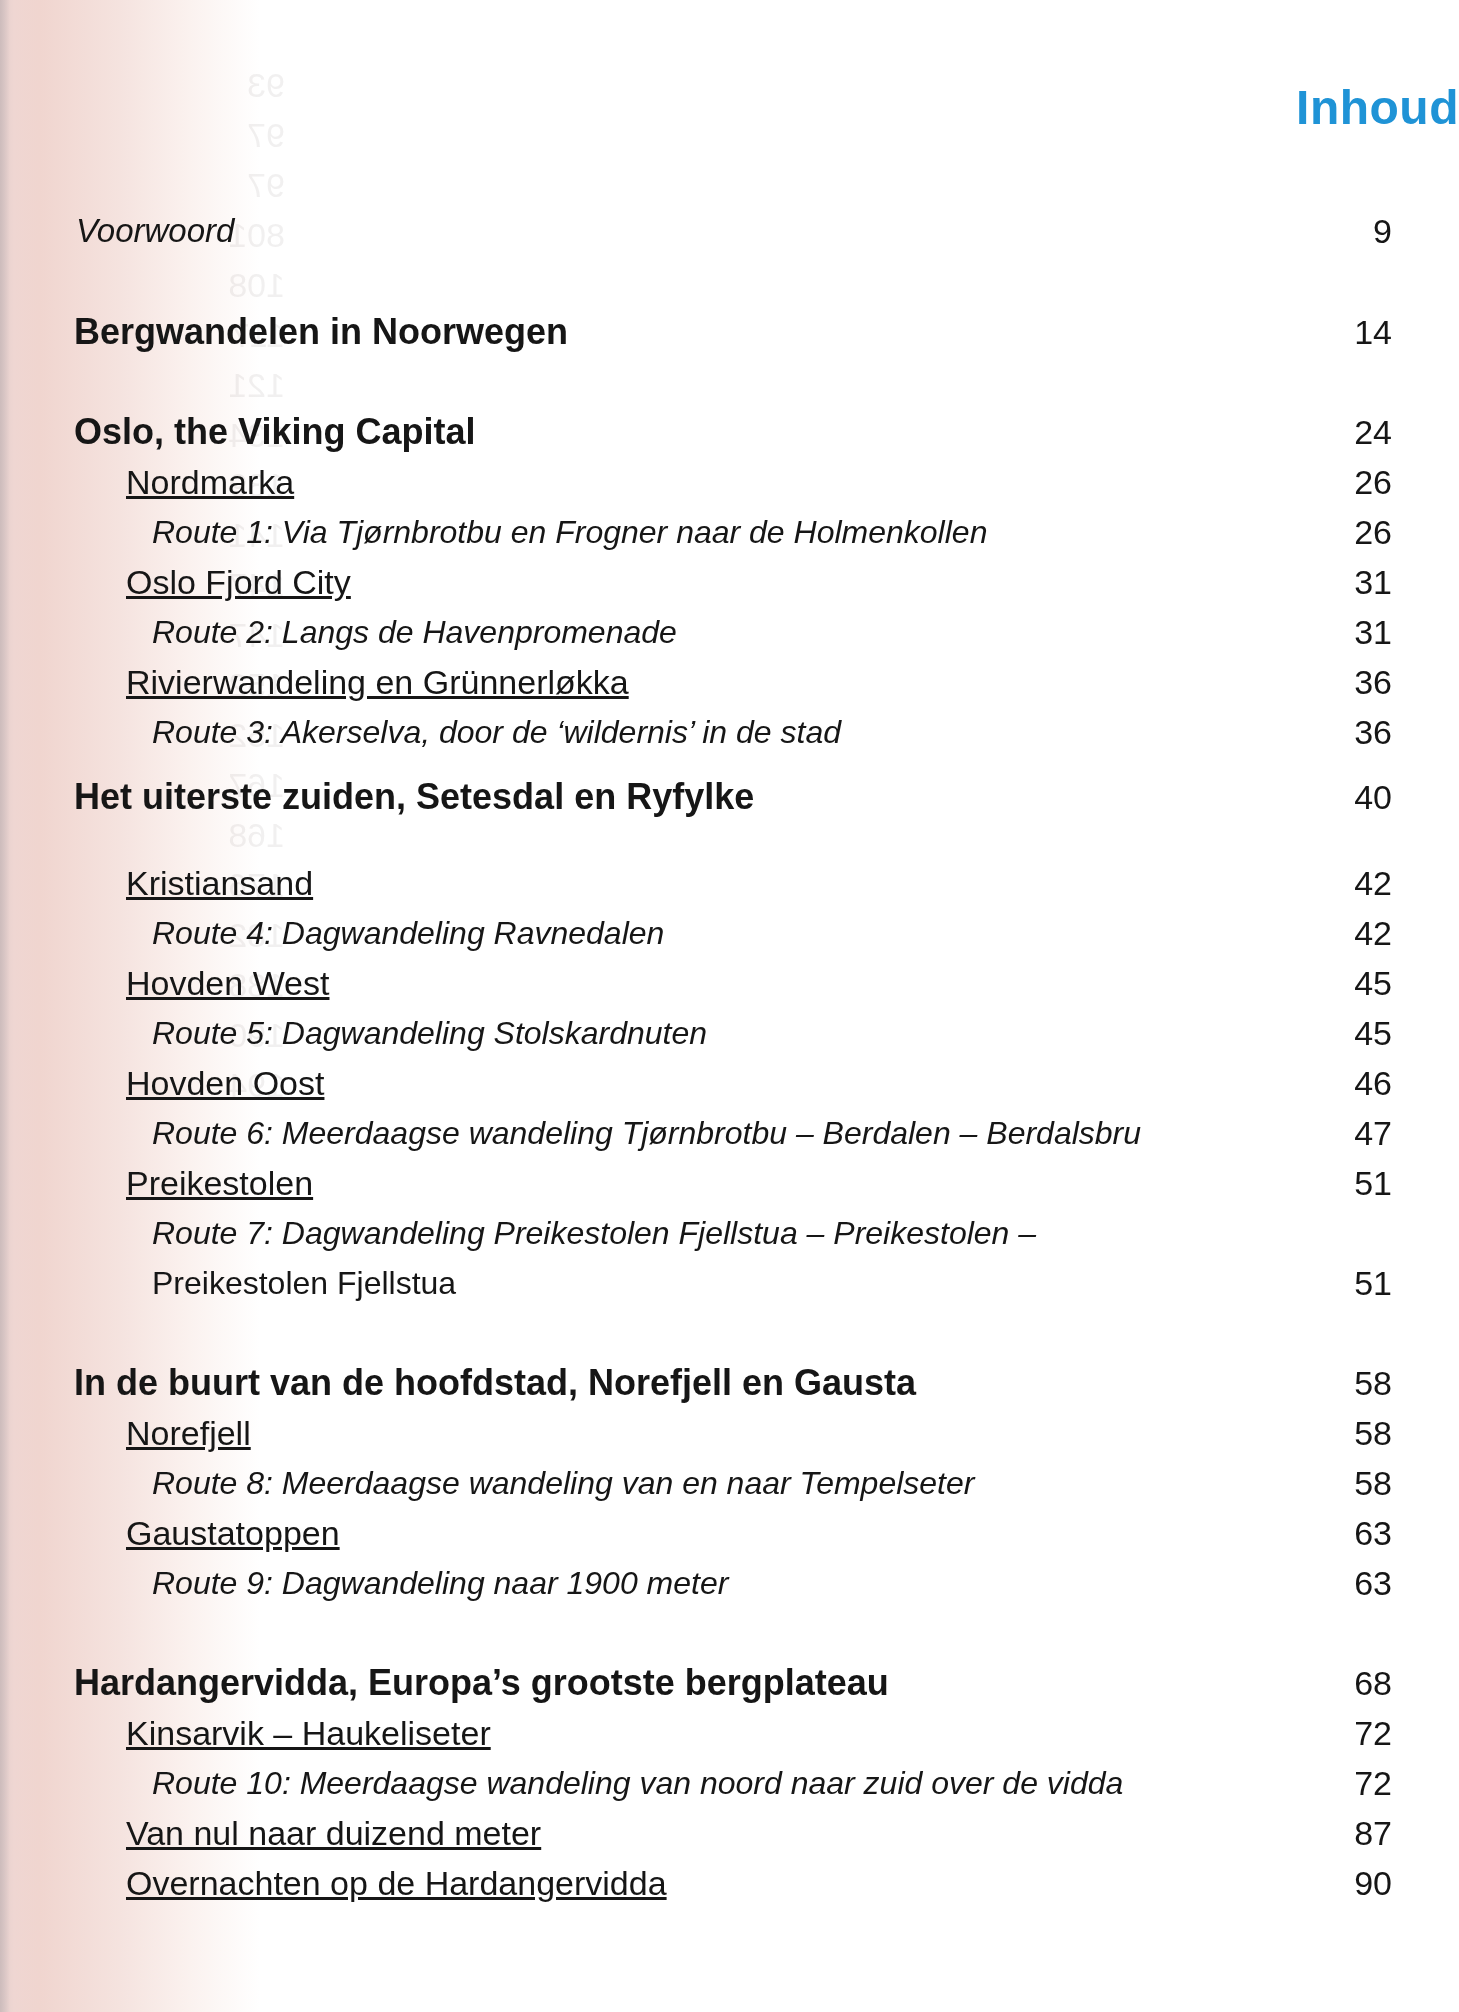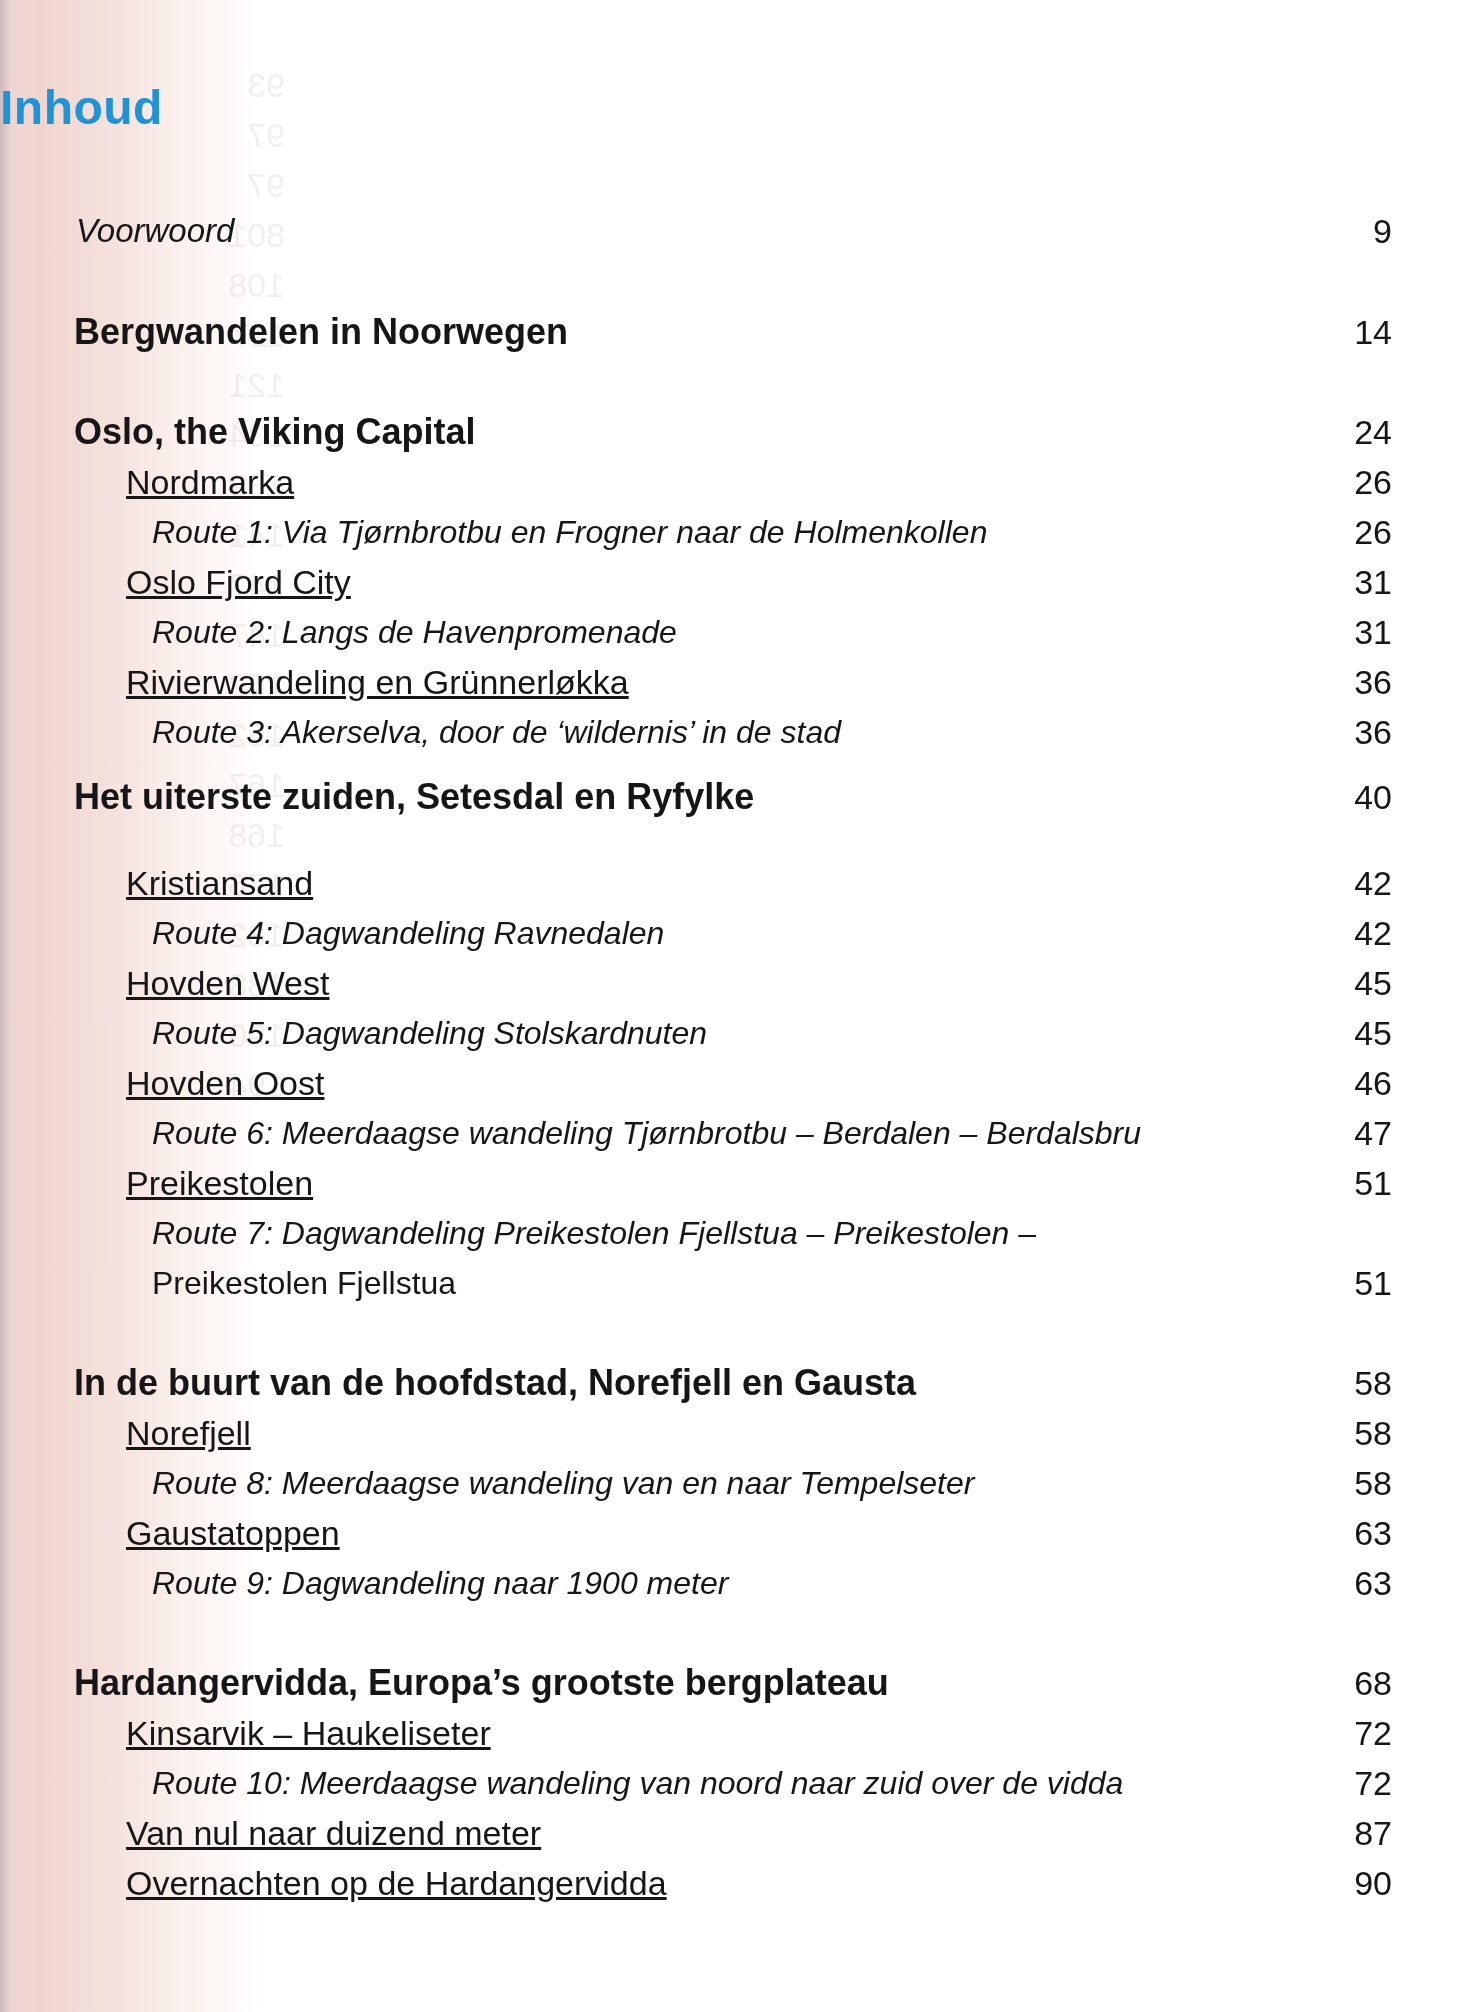--- a/index.html
+++ b/index.html
@@ -16,21 +16,21 @@
   .page-shade::before {
     content: ""; position: absolute; left: 0; top: 0; width: 10px; height: 100%;
     background: linear-gradient(to right, #cdbcbc, rgba(230,210,208,0));
   }
   .ghost {
     position: absolute; left: 85px; top: 60px; width: 200px; height: 1900px;
     font-family: "Liberation Sans", sans-serif; color: rgba(120,110,110,0.10);
     font-size: 34px; line-height: 50px; transform: scaleX(-1); pointer-events: none;
   }
   .title {
-    position: absolute; left: 0; width: 1459px; top: 48px; text-align: left;
+    position: absolute; left: 0; width: 1459px; top: 48px; text-align: right;
     font-size: 48px; font-weight: bold; letter-spacing: 0.5px;
   }
   .toc { position: absolute; left: 0; top: 0; width: 1459px; }
   .row {
     position: absolute; left: 0; width: 1459px; height: 50px;
     display: block;
   }
   .row .label { position: absolute; white-space: nowrap; line-height: 50px; }
   .row .page {
     position: absolute; right: 67px; line-height: 50px; text-align: right;

